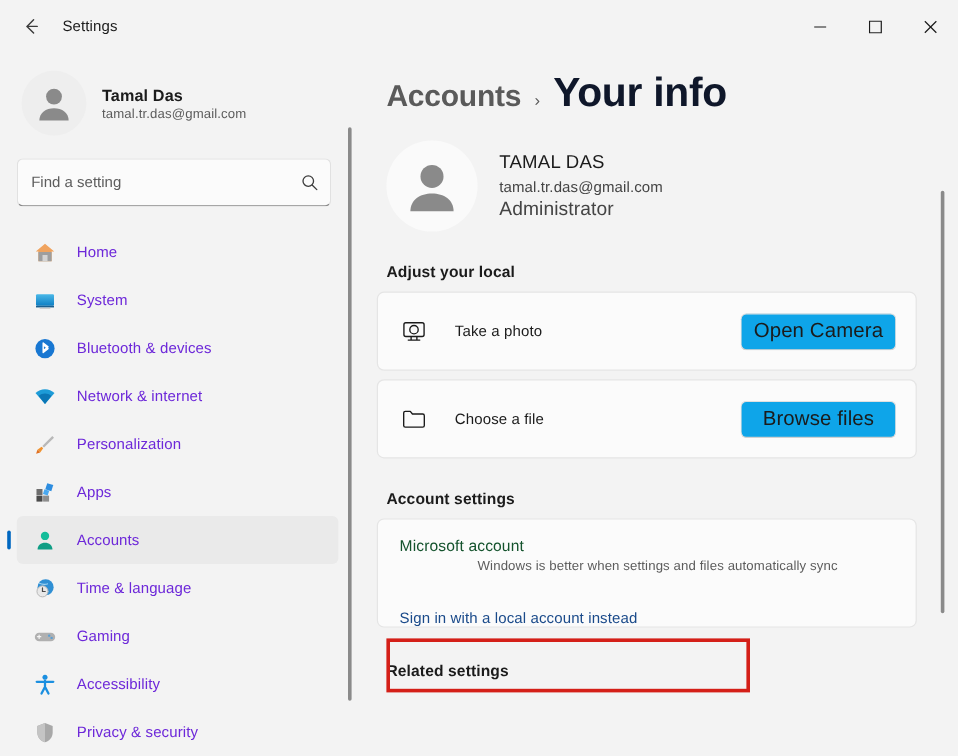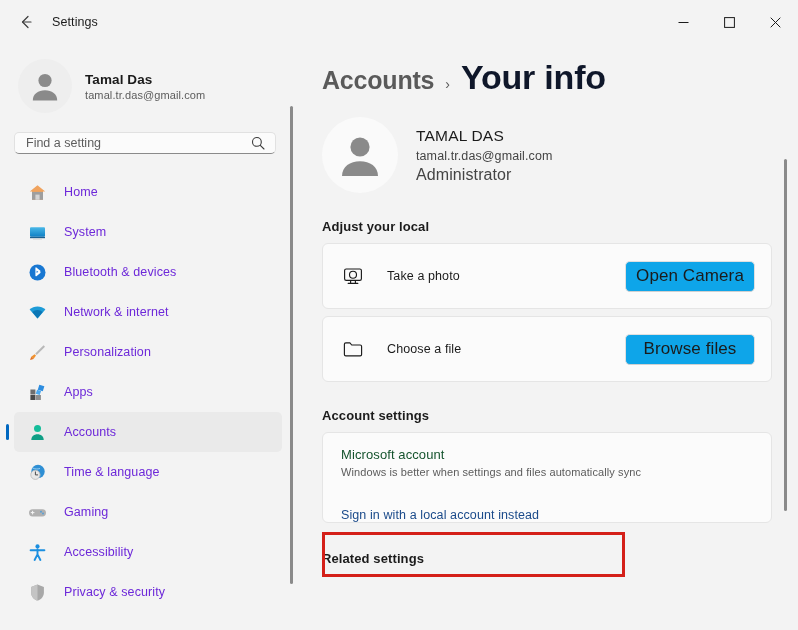--- a/index.html
+++ b/index.html
@@ -64,21 +64,21 @@
   .profile-name {
     font-size: 13.5px; color: #1b1b1b; font-weight: 600; letter-spacing: .1px;
   }
   .profile-mail {
     font-size: 11px; color: #5c5c5c; margin-top: 2px; letter-spacing: .1px;
   }
 
   .searchwrap { padding: 16px 20px 0 14px; }
   .searchbox {
     position: relative;
-    height: 22px;
+    height: 40px;
     background: #fbfbfb;
     border: 1px solid #e1e1e1;
     border-bottom: 1px solid #8a8a8a;
     border-radius: 5px;
     display: flex; align-items: center;
   }
   .searchbox input {
     flex: 1; border: 0; outline: none; background: transparent;
     font-family: "Liberation Sans", sans-serif;
     font-size: 12.5px; color: #1b1b1b;
@@ -161,21 +161,21 @@
   }
   .acct-role {
     font-size: 16px; color: #444; margin-top: 3px; letter-spacing: .1px;
   }
 
   .sec-title {
     font-size: 13px; color: #1b1b1b; font-weight: 600;
     margin: 26px 0 9px 26px; letter-spacing: .1px;
   }
   .card {
-    margin-left: 26px; width: 450px;
+    margin-left: 18px; width: 450px;
     background: #fbfbfb;
     border: 1px solid #e5e5e5;
     border-radius: 6px;
   }
   .card + .card { margin-top: 7px; }
   .row {
     display: flex; align-items: center;
     height: 64px; padding: 0 16px 0 18px;
   }
   .row-icon {
@@ -194,21 +194,21 @@
     border-bottom-color: #d0d0d0;
     border-radius: 5px;
     font-family: "Liberation Sans", sans-serif;
     font-size: 17px; color: #1b1b1b;
     display: flex; align-items: center; justify-content: center;
     letter-spacing: .1px;
   }
 
   .acct-card-body { padding: 14px 0 0 18px; }
   .ms-title { font-size: 13px; color: #14532d; letter-spacing: .1px; }
-  .ms-sub { font-size: 11px; color: #5c5c5c; margin-top: 4px; letter-spacing: .1px; }
+  .ms-sub { font-size: 11px; color: #5c5c5c; margin-top: 4px; letter-spacing: .1px; text-align: center; }
   .local-link-row {
     height: 44px; display: flex; align-items: flex-end;
     padding-left: 18px;
   }
   .local-link {
     font-size: 12.5px; color: #1a4a8a; letter-spacing: .1px;
     text-decoration: none;
   }
 
   .highlight-box {

